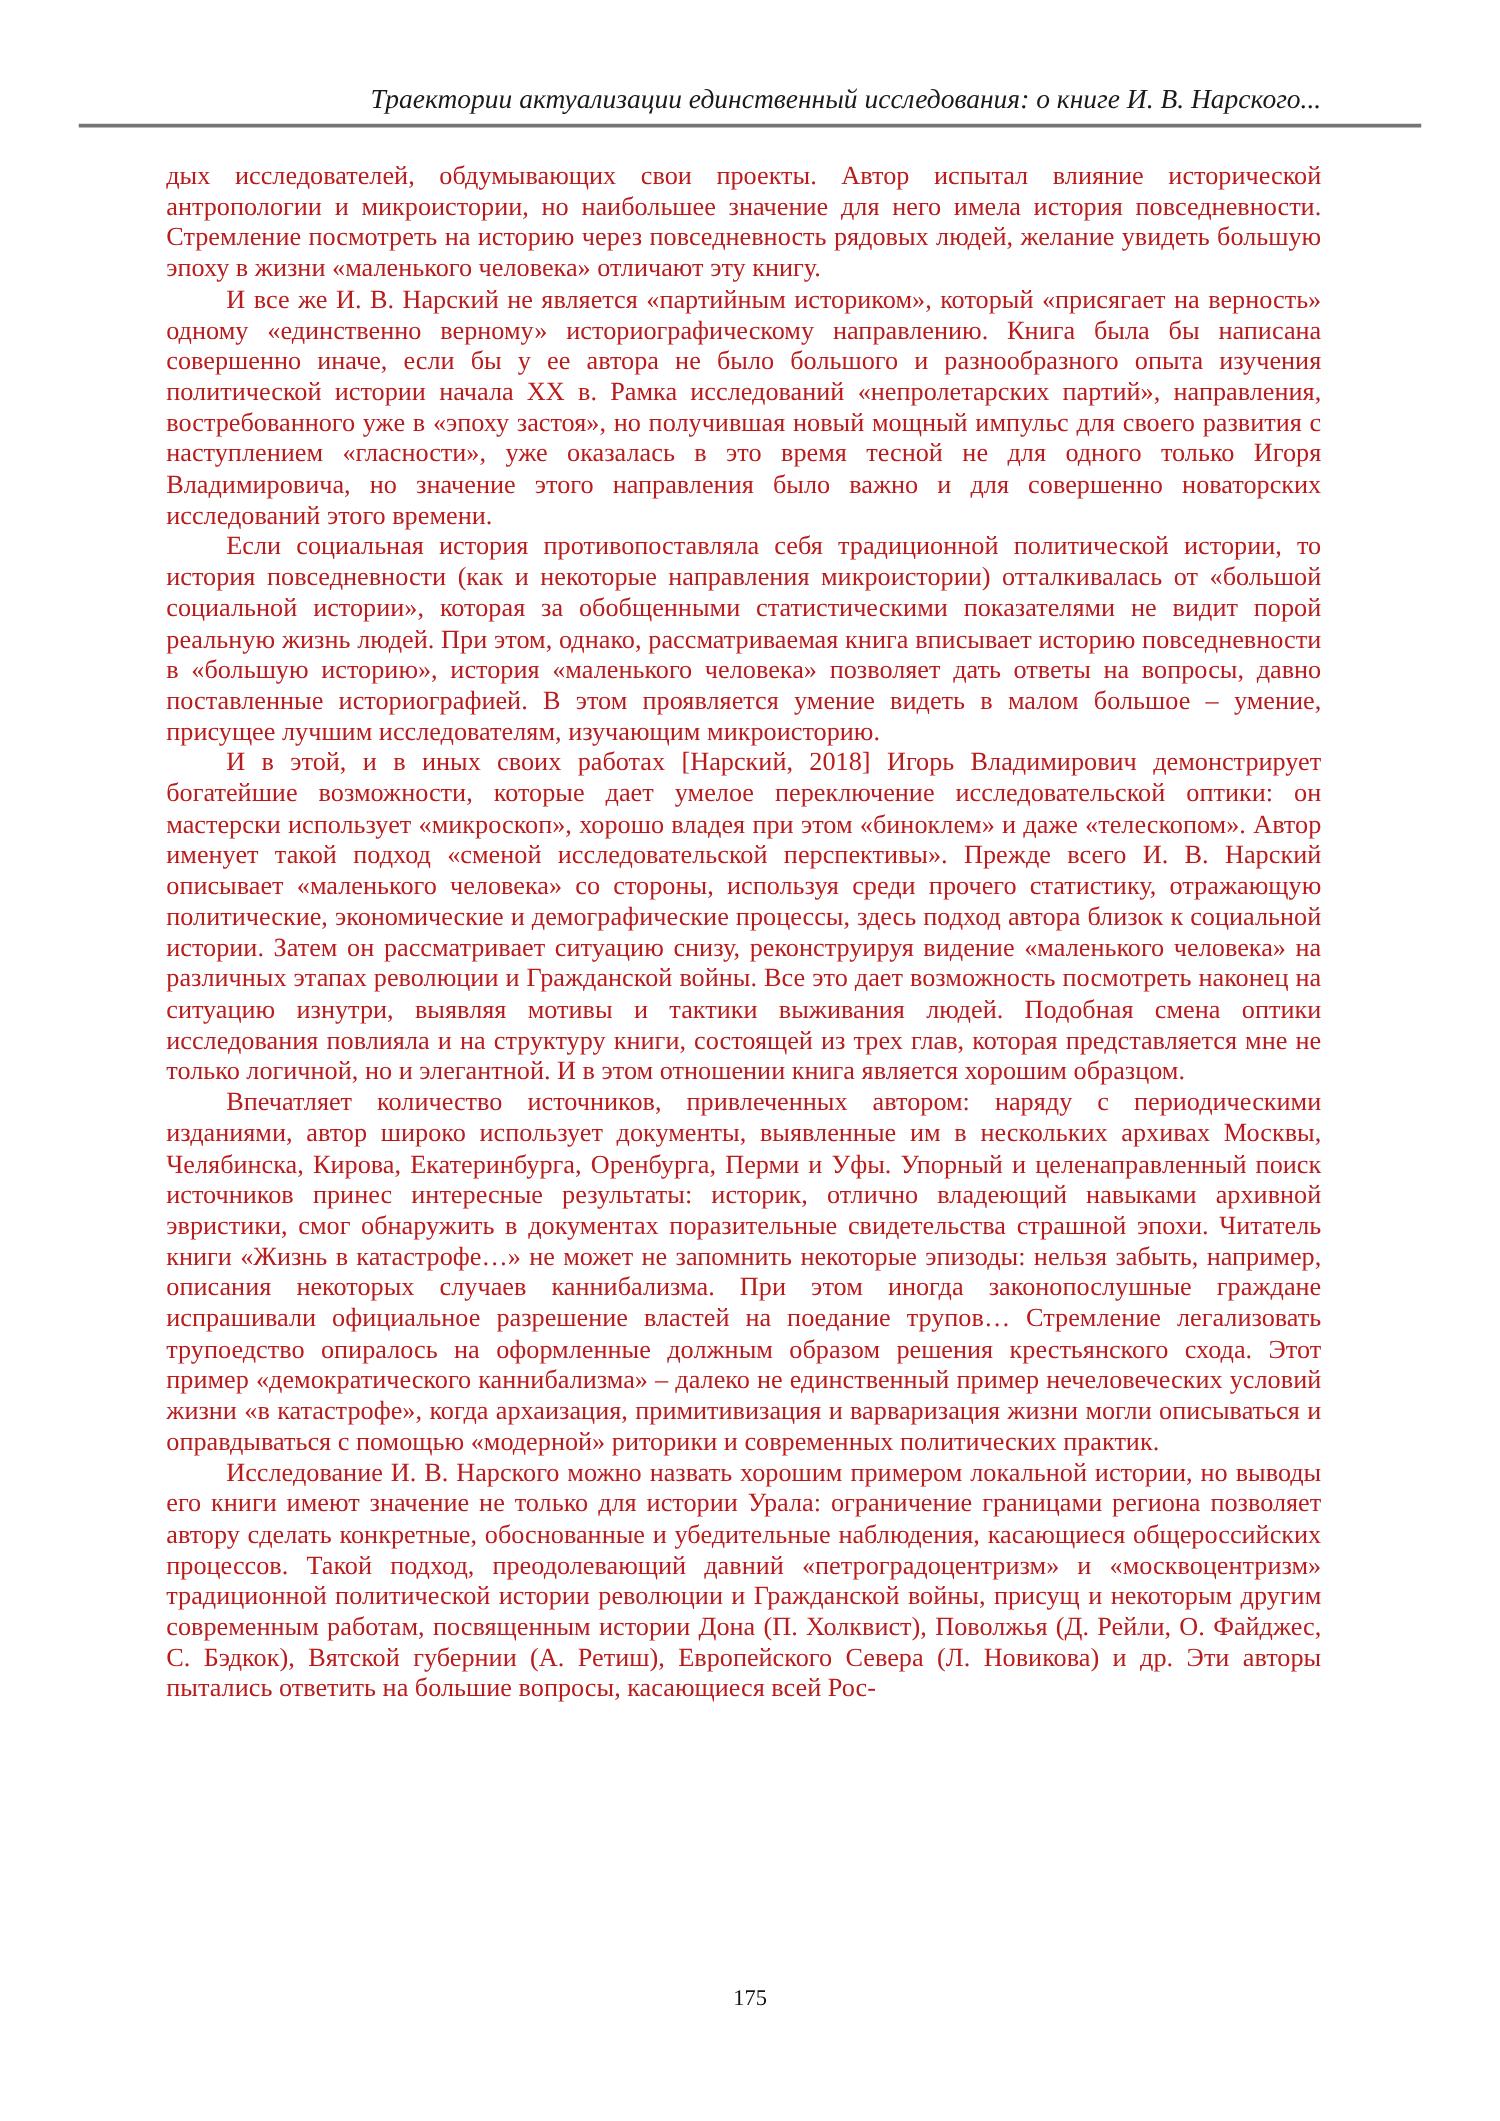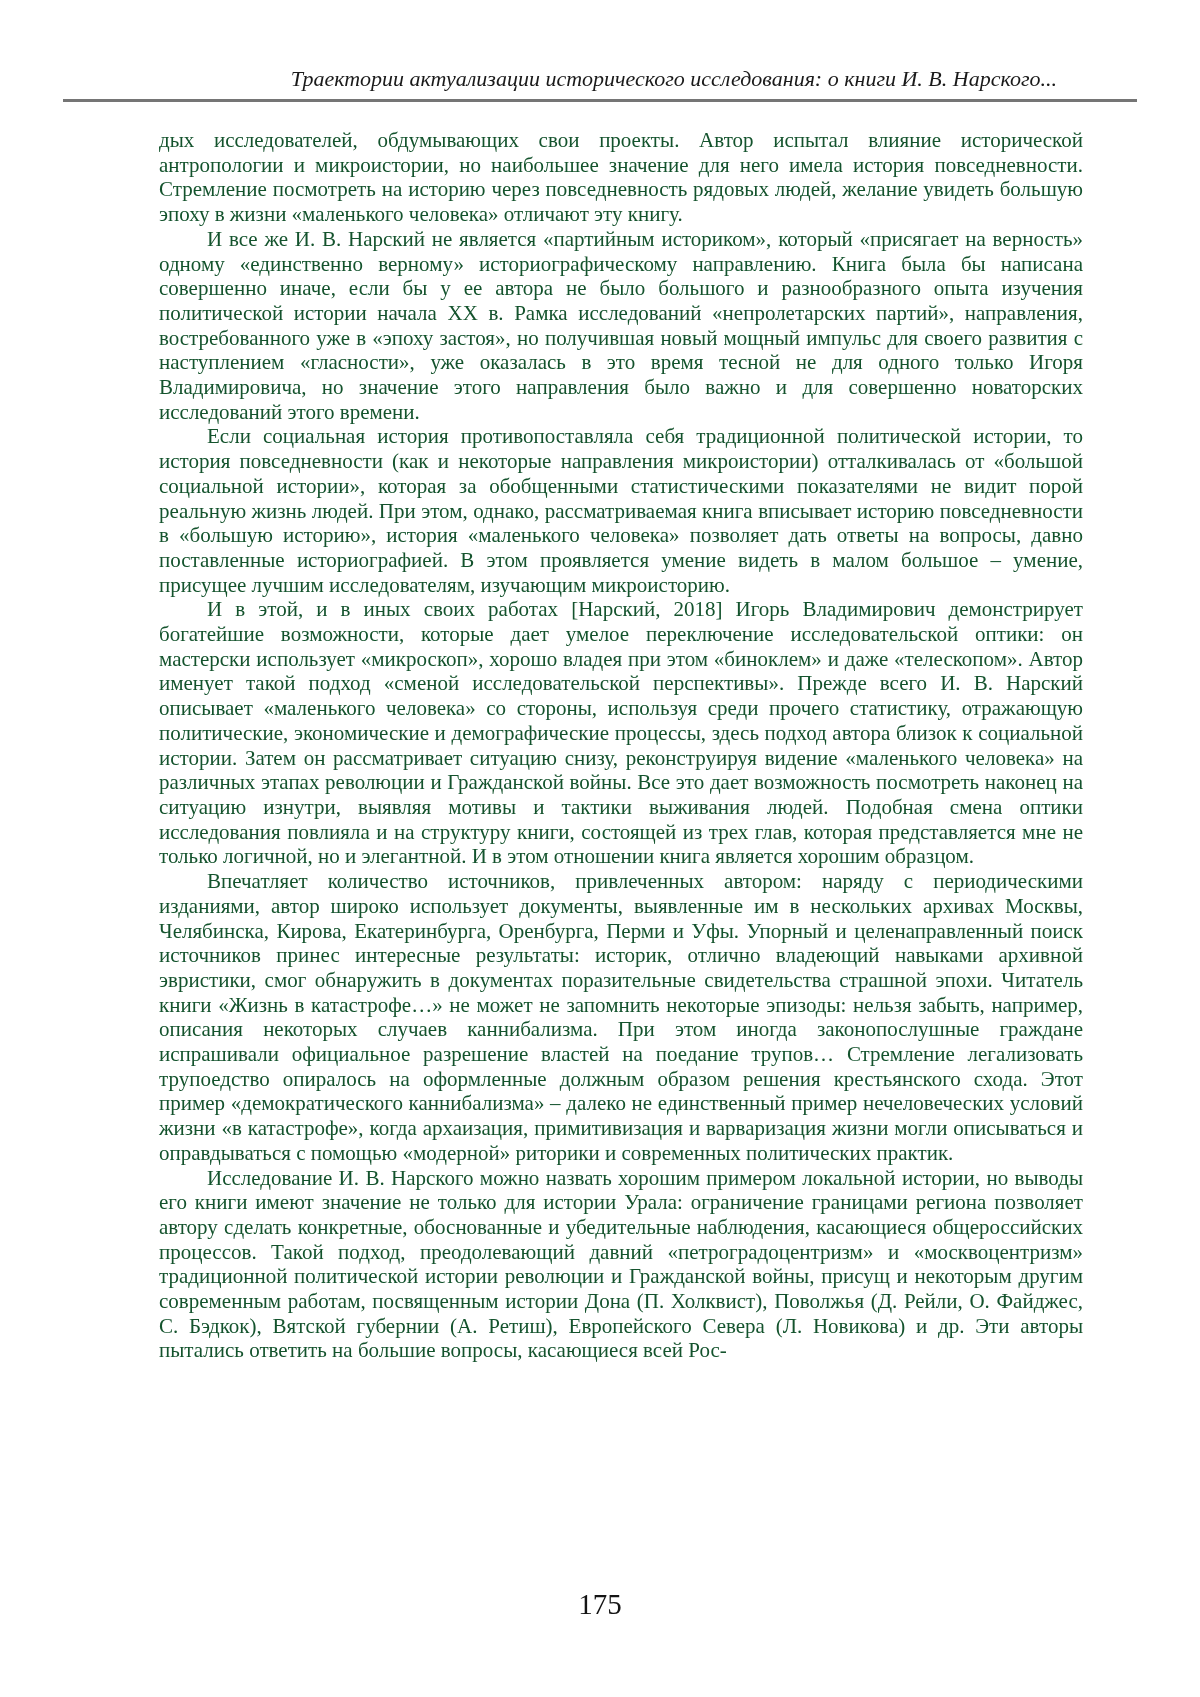--- a/index.html
+++ b/index.html
@@ -36,48 +36,47 @@
     height: 3px;
     background: #757575;
   }
   .article-body {
     position: absolute;
     left: 133px;
     top: 128px;
     width: 924px;
     font-size: 21px;
     line-height: 24.7px;
-    color: #14532d;
-    margin-left: 26px;
+    color: #b91c1c;
   }
   .para {
     margin: 0;
     text-align: justify;
     hyphens: none;
   }
   .para.indent {
     text-indent: 48px;
   }
   .italic {
   }
   .page-number {
     position: absolute;
     left: 0;
     top: 1588px;
     width: 1200px;
     text-align: center;
-    font-size: 29px;
+    font-size: 18px;
     color: #141414;
   }
 </style>
 </head>
 <body>
 
 <div class="page">
-  <div class="running-head">Траектории актуализации исторического исследования: о книги И. В. Нарского...</div>
+  <div class="running-head">Траектории актуализации единственный исследования: о книге И. В. Нарского...</div>
   <div class="head-rule"></div>
 
   <div class="article-body">
       <p class="para"><span>дых исследователей, обдумывающих свои проекты. Автор испытал влияние исторической антропологии и микроистории, но наибольшее значение для него имела история повседневности. Стремление посмотреть на историю через повседневность рядовых людей, желание увидеть большую эпоху в жизни «маленького человека» отличают эту книгу.</span></p>
       <p class="para indent"><span>И все же И. В. Нарский не является «партийным историком», который «присягает на верность» одному «единственно верному» историографическому направлению. Книга была бы написана совершенно иначе, если бы у ее автора не было большого и разнообразного опыта изучения политической истории начала XX в. Рамка исследований «непролетарских партий», направления, востребованного уже в «эпоху застоя», но получившая новый мощный импульс для своего развития с наступлением «гласности», уже оказалась в это время тесной не для одного только Игоря Владимировича, но значение этого направления было важно и для совершенно новаторских исследований этого времени.</span></p>
       <p class="para indent"><span>Если социальная история противопоставляла себя традиционной политической истории, то история повседневности (как и некоторые направления микроистории) отталкивалась от «большой социальной истории», которая за обобщенными статистическими показателями не видит порой реальную жизнь людей. При этом, однако, рассматриваемая книга вписывает историю повседневности в «большую историю», история «маленького человека» позволяет дать ответы на вопросы, давно поставленные историографией. В этом проявляется умение видеть в малом большое – умение, присущее лучшим исследователям, изучающим микроисторию.</span></p>
       <p class="para indent"><span>И в этой, и в иных своих работах [</span><span class="italic">Нарский</span><span>, 2018] Игорь Владимирович демонстрирует богатейшие возможности, которые дает умелое переключение исследовательской оптики: он мастерски использует «микроскоп», хорошо владея при этом «биноклем» и даже «телескопом». Автор именует такой подход «сменой исследовательской перспективы». Прежде всего И. В. Нарский описывает «маленького человека» со стороны, используя среди прочего статистику, отражающую политические, экономические и демографические процессы, здесь подход автора близок к социальной истории. Затем он рассматривает ситуацию снизу, реконструируя видение «маленького человека» на различных этапах революции и Гражданской войны. Все это дает возможность посмотреть наконец на ситуацию изнутри, выявляя мотивы и тактики выживания людей. Подобная смена оптики исследования повлияла и на структуру книги, состоящей из трех глав, которая представляется мне не только логичной, но и элегантной. И в этом отношении книга является хорошим образцом.</span></p>
       <p class="para indent"><span>Впечатляет количество источников, привлеченных автором: наряду с периодическими изданиями, автор широко использует документы, выявленные им в нескольких архивах Москвы, Челябинска, Кирова, Екатеринбурга, Оренбурга, Перми и Уфы. Упорный и целенаправленный поиск источников принес интересные результаты: историк, отлично владеющий навыками архивной эвристики, смог обнаружить в документах поразительные свидетельства страшной эпохи. Читатель книги «Жизнь в катастрофе…» не может не запомнить некоторые эпизоды: нельзя забыть, например, описания некоторых случаев каннибализма. При этом иногда законопослушные граждане испрашивали официальное разрешение властей на поедание трупов… Стремление легализовать трупоедство опиралось на оформленные должным образом решения крестьянского схода. Этот пример «демократического каннибализма» – далеко не единственный пример нечеловеческих условий жизни «в катастрофе», когда архаизация, примитивизация и варваризация жизни могли описываться и оправдываться с помощью «модерной» риторики и современных политических практик.</span></p>
       <p class="para indent"><span>Исследование И. В. Нарского можно назвать хорошим примером локальной истории, но выводы его книги имеют значение не только для истории Урала: ограничение границами региона позволяет автору сделать конкретные, обоснованные и убедительные наблюдения, касающиеся общероссийских процессов. Такой подход, преодолевающий давний «петроградоцентризм» и «москвоцентризм» традиционной политической истории революции и Гражданской войны, присущ и некоторым другим современным работам, посвященным истории Дона (П. Холквист), Поволжья (Д. Рейли, О. Файджес, С. Бэдкок), Вятской губернии (А. Ретиш), Европейского Севера (Л. Новикова) и др. Эти авторы пытались ответить на большие вопросы, касающиеся всей Рос-</span></p>
     </div>

